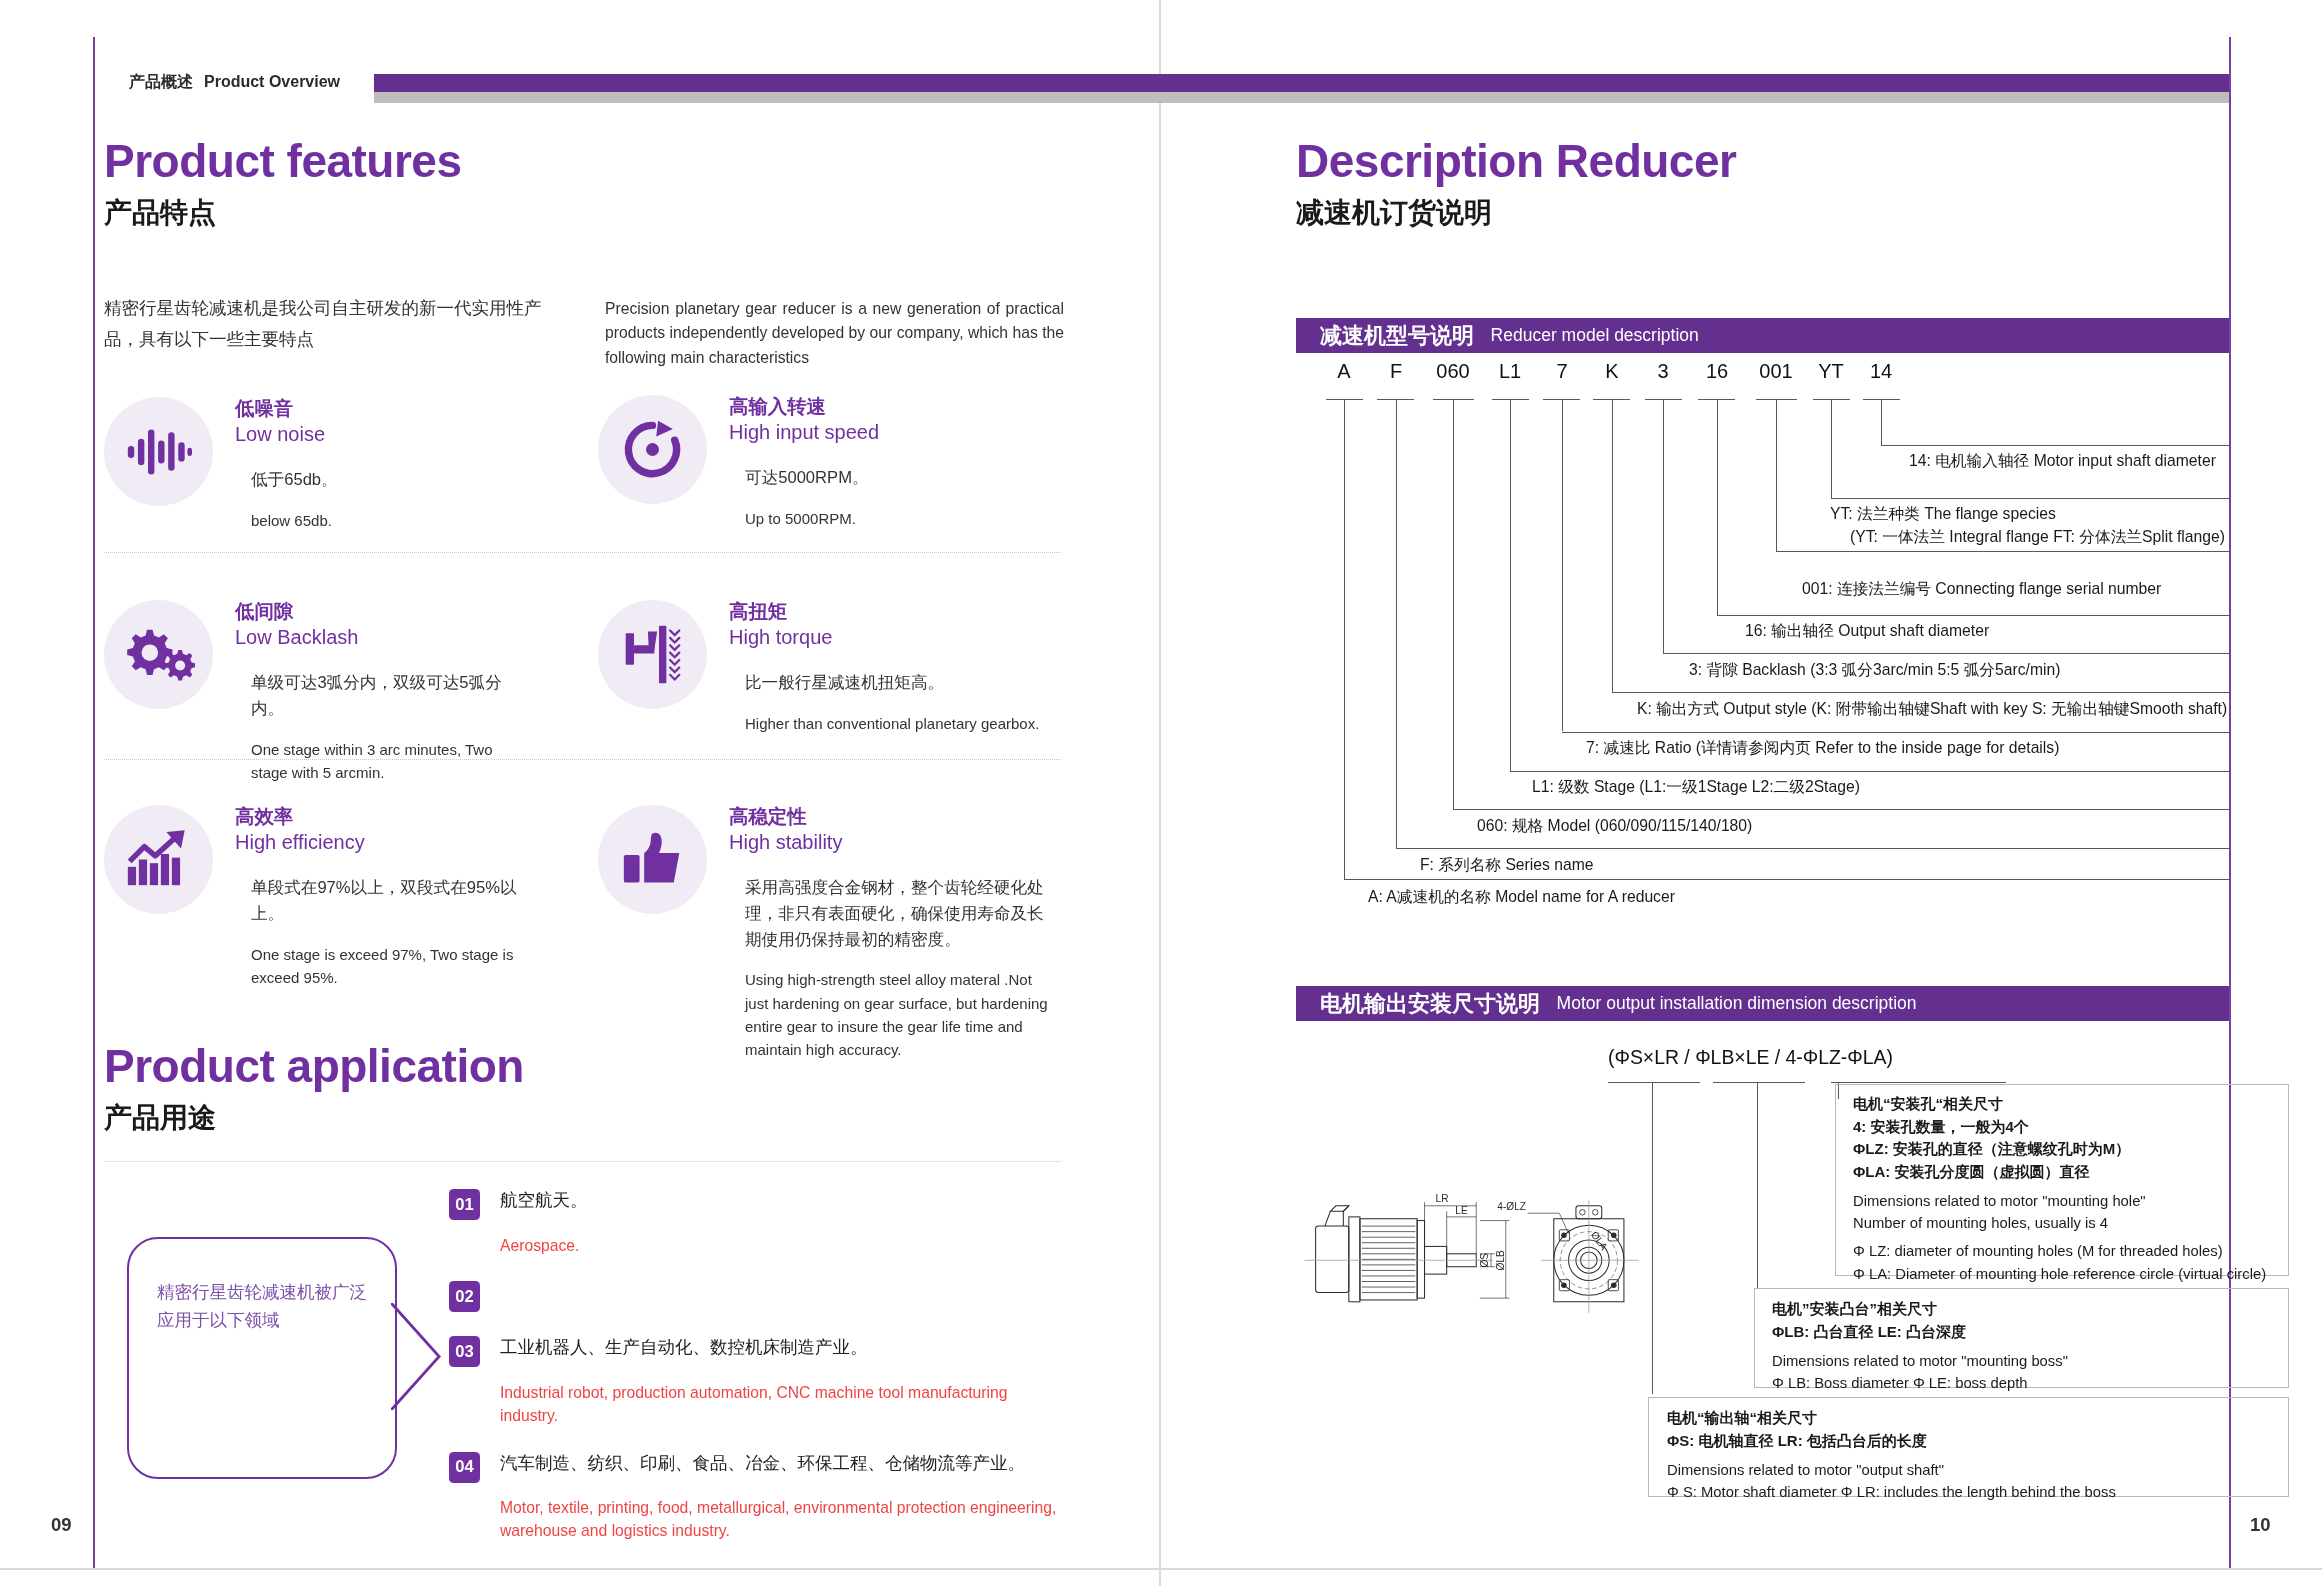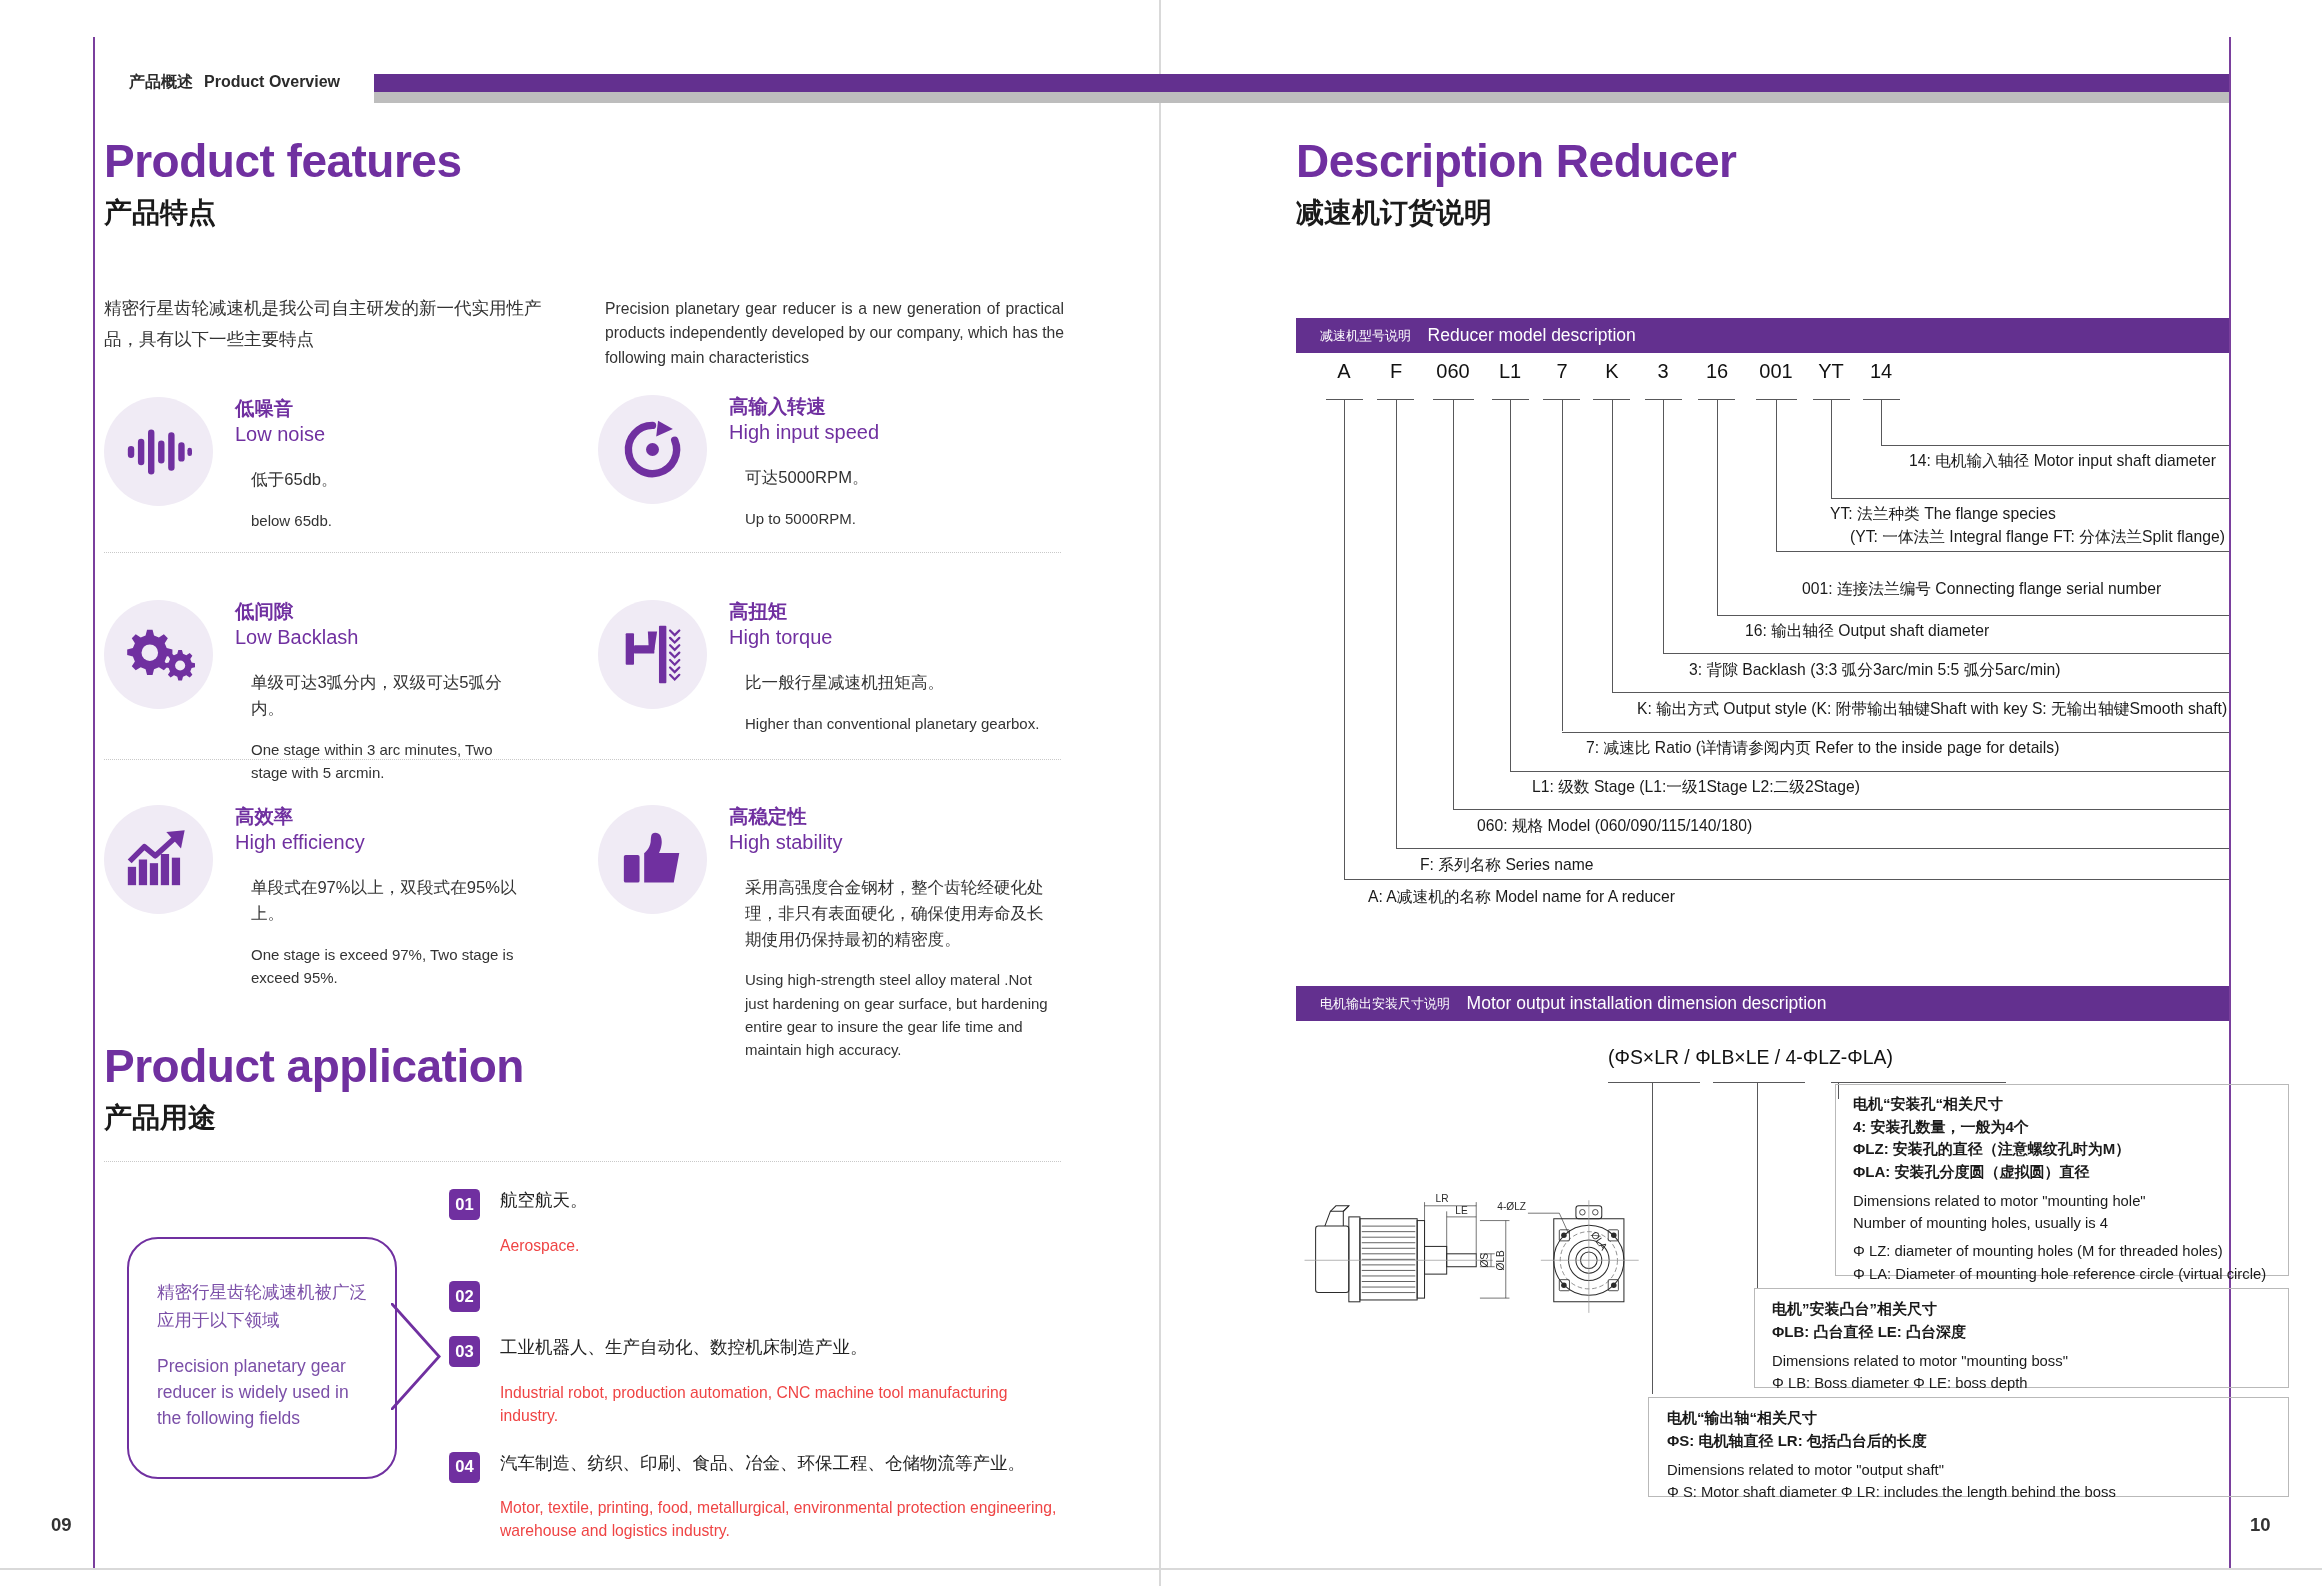--- a/index.html
+++ b/index.html
@@ -64,21 +64,21 @@
   .app-row{display:flex;margin-bottom:24px;}
   .app-num{width:31px;height:31px;background:#7030a0;border-radius:4.6px;flex:none;
            color:#fff;font-size:16.6px;font-weight:bold;display:flex;align-items:center;justify-content:center;}
   .app-txt{margin-left:20px;}
   .app-cn{font-size:17.5px;line-height:1.35;color:#222;}
   .app-en{font-size:15.7px;line-height:1.45;color:#ef4444;margin-top:22px;}
 
   
   .sec-bar{position:absolute;height:35px;background:#63308f;color:#fff;
            display:flex;align-items:center;padding-left:24px;box-sizing:border-box;}
-  .sec-bar .cn{font-size:13px;font-weight:normal;}
+  .sec-bar .cn{font-size:22px;font-weight:bold;}
   .sec-bar .en{font-size:17.5px;margin-left:16.6px;}
 
   
   .model-wrap{position:absolute;left:1296px;top:360px;width:933px;height:572px;}
   .code-row{position:relative;height:31px;}
   .code-tok{position:absolute;top:0;font-size:20px;color:#111;text-align:center;transform:translateX(-50%);}
   .tick{position:absolute;background:#58585a;}
   .leg{position:absolute;font-size:15.7px;color:#1a1a1a;line-height:1.45;white-space:nowrap;}
   .legline{position:absolute;height:0.9px;background:#58585a;}
   .legvert{position:absolute;width:0.9px;background:#58585a;}
@@ -261,21 +261,20 @@
 
   <div class="blk-pa">
     <div class="t-en">Product application</div>
     <div class="t-cn">产品用途</div>
   </div>
   <div class="app-sep"></div>
 
   <div class="callout">
     <div class="txt">
       <div class="c1">精密行星齿轮减速机被广泛应用于以下领域</div>
-      <div class="c2">Precision planetary gear reducer is widely used in the following fields</div>
     </div>
   </div>
   <svg class="beak" viewBox="0 0 56 116">
     <path d="M0 0 L52 58 L0 116" fill="none" stroke="#7030a0" stroke-width="3"></path>
   </svg>
 
   <div class="apps">
     <div class="app-row">
       <div class="app-num">01</div>
       <div class="app-txt">

